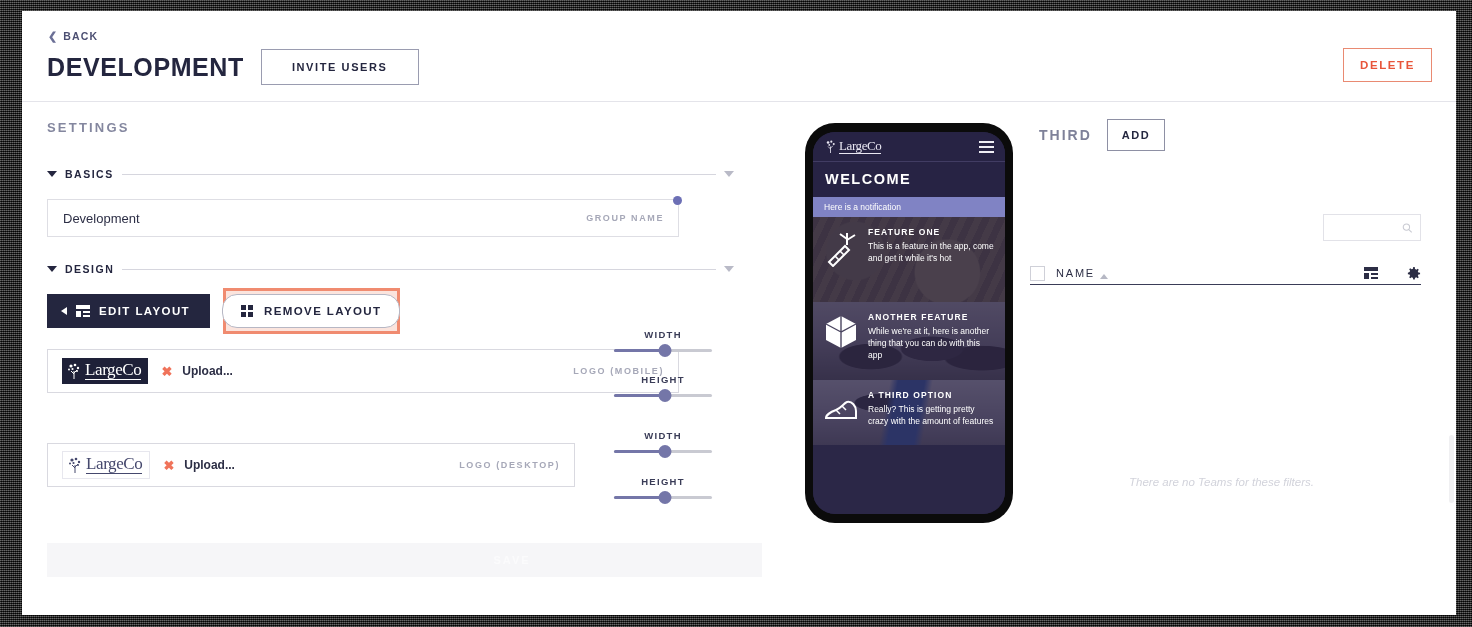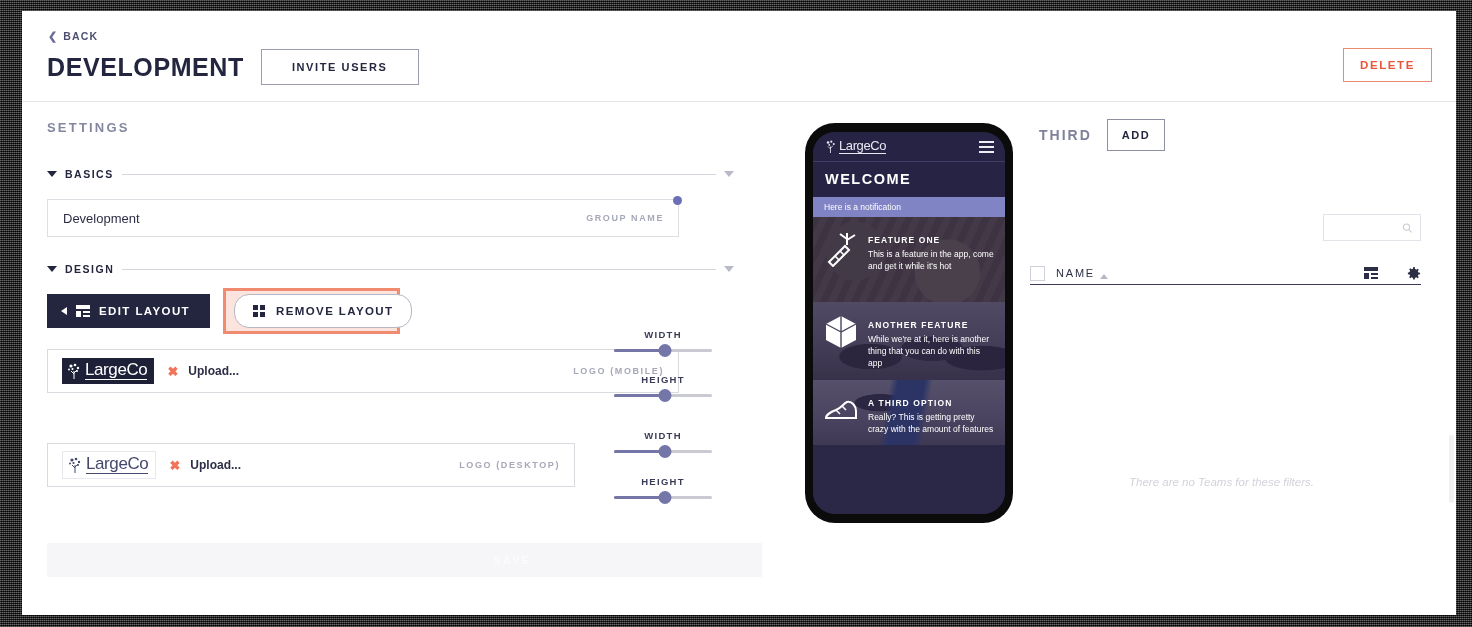--- a/index.html
+++ b/index.html
@@ -155,21 +155,21 @@
   }
   .logo-chip {
     margin-left: 14px; display: flex; align-items: center; gap: 3px;
     padding: 3px 7px 4px 4px; position: relative;
   }
   .logo-chip.dark { background: #1e2038; }
   .logo-chip.light { background: #fff; border: 1px solid #e7e7ee; }
   .logo-tree { width: 16px; height: 18px; display: block; }
   .logo-word {
     font-size: 17px; letter-spacing: -.4px;
-    font-family: Liberation Sans, sans-serif;
+    font-family: Liberation Serif, serif;
     border-bottom: 1.5px solid currentColor; line-height: 1.05;
   }
   .logo-chip.dark .logo-word { color: #fff; }
   .logo-chip.light .logo-word { color: #45486d; }
   .rm-x { color: #f0735a; font-size: 13px; font-weight: 700; margin-left: 13px; cursor: pointer; }
   .upload-txt { font-size: 12px; font-weight: 700; color: #2c2e45; margin-left: 10px; cursor: pointer; }
 
   
   .slider-grp { position: absolute; width: 98px; text-align: center; }
   .slider-lab {
@@ -226,21 +226,21 @@
     padding: 5px 11px;
   }
   .ph-feature {
     position: relative; display: flex; gap: 9px; padding: 10px 11px 9px 10px;
     overflow: hidden;
   }
   .ph-feature .bgimg { position: absolute; inset: 0; }
   .ph-feature .veil { position: absolute; inset: 0; background: rgba(43,39,71,.62); }
   .ph-ficon { position: relative; width: 36px; flex: 0 0 36px; }
   .ph-ftext { position: relative; color: #fff; }
-  .ph-ftitle { font-size: 8.5px; font-weight: 700; letter-spacing: 1.1px; margin-bottom: 3px; margin-top: 8px; }
+  .ph-ftitle { font-size: 8.5px; font-weight: 700; letter-spacing: 1.1px; margin-bottom: 3px; }
   .ph-fdesc { font-size: 8.5px; line-height: 1.42; }
   .ph-rest { background: #2b2747; flex: 1; }
 
   
   #teams-pane {
     position: absolute; left: 1000px; top: 91px; right: 0; bottom: 0;
     background: #fff;
   }
   .teams-head {
     position: absolute; left: 17px; top: 17px;
@@ -352,21 +352,21 @@
         <span class="ic-edit-layout">
           <i style="left:0;top:0;width:14px;height:4px;"></i>
           <i style="left:0;top:6px;width:5px;height:6px;"></i>
           <i style="left:7px;top:6px;width:7px;height:2px;"></i>
           <i style="left:7px;top:10px;width:7px;height:2px;"></i>
         </span>
         <span>EDIT LAYOUT</span>
       </button>
 
       <div class="hl-ring" style="left:201px; top:186px; width:177px; height:46px;"></div>
-      <button class="btn-light-ol" style="left:212px; top:192px;border-radius:15px;">
+      <button class="btn-light-ol" style="left:200px; top:192px;border-radius:15px;">
         <span class="ic-rm-layout">
           <i style="left:0;top:0;"></i>
           <i style="left:7px;top:0;"></i>
           <i style="left:0;top:7px;"></i>
           <i style="left:7px;top:7px;"></i>
         </span>
         <span>REMOVE LAYOUT</span>
       </button>
 
       <div class="logo-row" style="left:25px; top:247px; width:632px; height:44px;">

